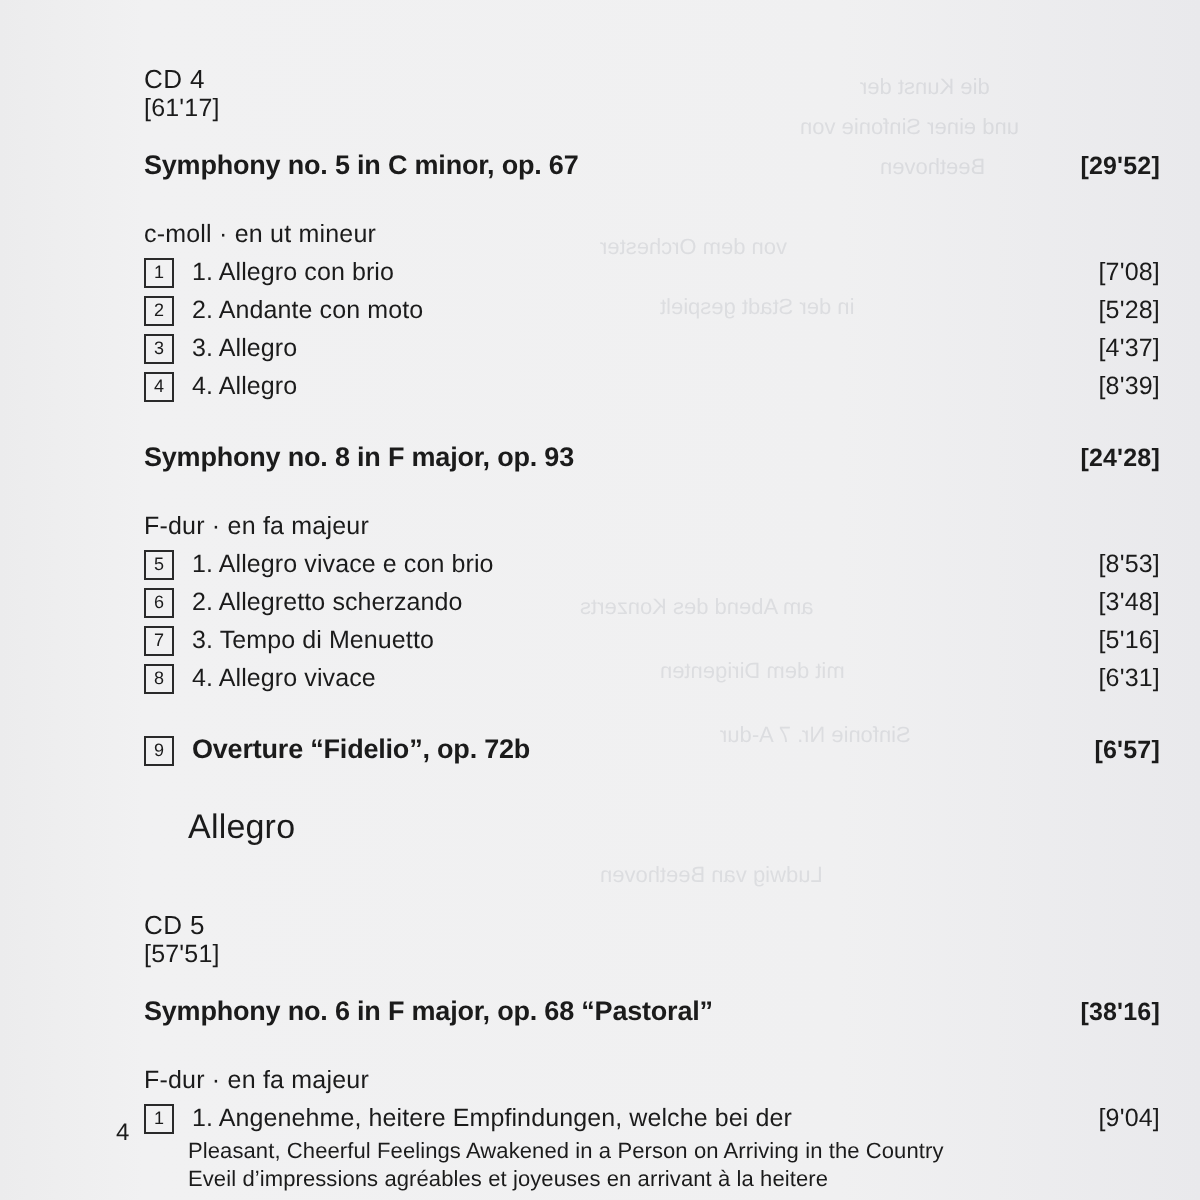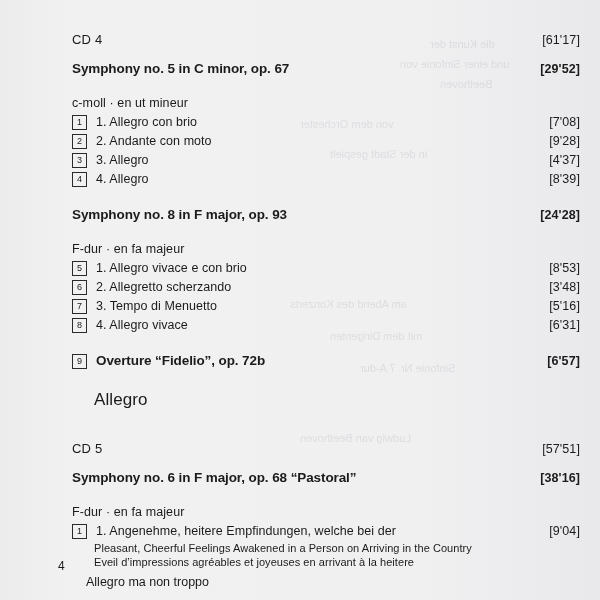--- a/index.html
+++ b/index.html
@@ -41,20 +41,21 @@
     flex: 0 0 auto;
     text-align: center;
     white-space: nowrap;
     font-size: 12.5px;
     letter-spacing: 0.1px;
   }
 
   
   .cd-header {
     margin-bottom: 14px;
+    flex-direction: column;
   }
   .cd-header .label {
     font-size: 13px;
     letter-spacing: 0.2px;
   }
   .cd-header .dur {
     font-size: 12.5px;
   }
 
   
@@ -172,21 +173,21 @@
         <span class="tracknum">1</span>
         <span class="name">1. Allegro con brio</span>
       </div>
       <div class="dur">[7'08]</div>
     </div>
     <div class="row track">
       <div class="left">
         <span class="tracknum">2</span>
         <span class="name">2. Andante con moto</span>
       </div>
-      <div class="dur">[9'28]</div>
+      <div class="dur">[5'28]</div>
     </div>
     <div class="row track">
       <div class="left">
         <span class="tracknum">3</span>
         <span class="name">3. Allegro</span>
       </div>
       <div class="dur">[4'37]</div>
     </div>
     <div class="row track">
       <div class="left">

